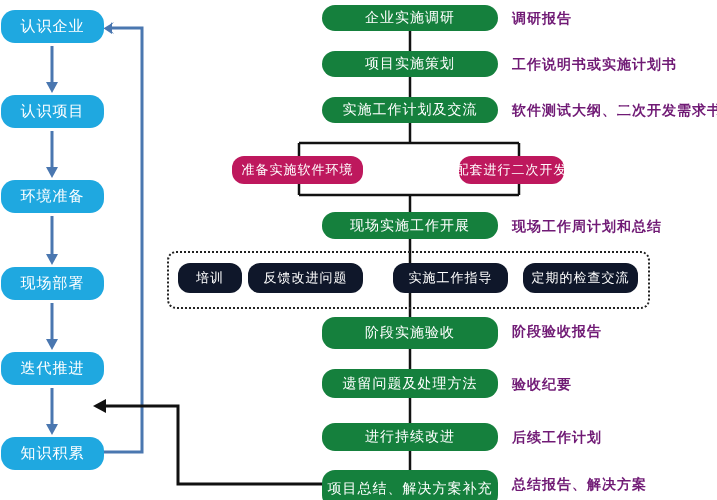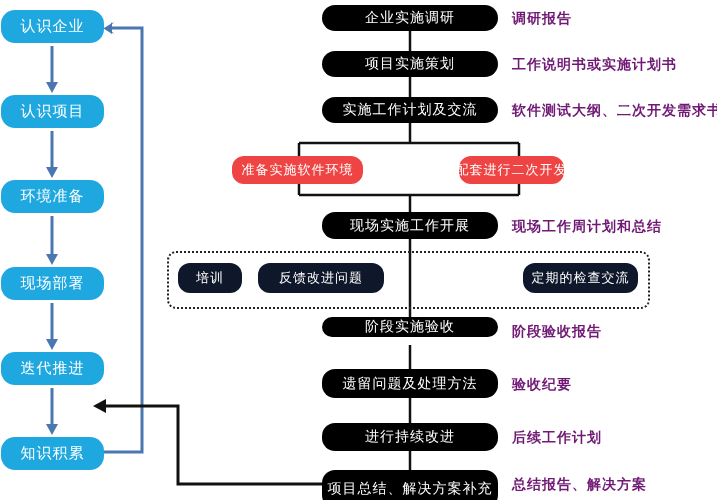--- a/index.html
+++ b/index.html
@@ -2,22 +2,22 @@
 <html><head>
 <meta charset="utf-8">
 <style>
   html,body{margin:0;padding:0;background:#fff;}
   body{font-family:"DejaVu Sans","Liberation Sans",sans-serif;}
   #canvas{position:relative;width:717px;height:500px;background:#ffffff;overflow:hidden;}
   #connectors{position:absolute;left:0;top:0;width:717px;height:500px;z-index:1;}
   .box{position:absolute;display:flex;align-items:center;justify-content:center;
        color:#ffffff;font-weight:normal;letter-spacing:1px;white-space:nowrap;z-index:3;}
   .stage-box{background:#1FA8E0;border-radius:14px;font-size:15px;width:103px;height:33px;left:1px;}
-  .flow-box{background:#000000;border-radius:13px;font-size:14px;width:176px;height:27px;left:322px;}
-  .dark-box{background:#ef4444;border-radius:12px;font-size:13px;height:28px;}
+  .flow-box{background:#15803d;border-radius:13px;font-size:14px;width:176px;height:27px;left:322px;}
+  .dark-box{background:#be185d;border-radius:12px;font-size:13px;height:28px;}
   .support-box{background:#0f172a;border-radius:12px;font-size:13px;height:30px;top:263px;}
   .output{position:absolute;left:512px;color:#701a75;font-weight:bold;font-size:14px;
           letter-spacing:1px;white-space:nowrap;line-height:20px;z-index:3;}
   .dotted-group{position:absolute;left:167px;top:251px;width:479px;height:54px;
                 border:2px dotted #222;border-radius:9px;background:transparent;z-index:2;}
 </style>
 </head>
 <body>
 
 <div id="canvas">
@@ -69,31 +69,32 @@
   <div class="box stage-box" style="top:95px">认识项目</div>
   <div class="box stage-box" style="top:180px">环境准备</div>
   <div class="box stage-box" style="top:267px">现场部署</div>
   <div class="box stage-box" style="top:352px">迭代推进</div>
   <div class="box stage-box" style="top:437px">知识积累</div>
 
   <div class="box flow-box" style="top:5px;height:26px">企业实施调研</div>
   <div class="box flow-box" style="top:51px;height:26px">项目实施策划</div>
   <div class="box flow-box" style="top:97px;height:26px">实施工作计划及交流</div>
   <div class="box flow-box" style="top:212px">现场实施工作开展</div>
-  <div class="box flow-box" style="top:317px;height:20px">阶段实施验收</div>
+  <div class="box flow-box" style="top:317px;height:32px">阶段实施验收</div>
   <div class="box flow-box" style="top:369px;height:29px">遗留问题及处理方法</div>
   <div class="box flow-box" style="top:423px;height:28px">进行持续改进</div>
   <div class="box flow-box" style="top:470px;height:38px">项目总结、解决方案补充</div>
 
   <div class="box dark-box" style="left:232px;top:156px;width:131px">准备实施软件环境</div>
   <div class="box dark-box" style="left:459px;top:156px;width:105px">配套进行二次开发</div>
 
   <div class="dotted-group"></div>
   <div class="box support-box" style="left:178px;width:64px">培训</div>
-  <div class="box support-box" style="left:258px;width:126px">反馈改进问题</div>
+  <div class="box support-box" style="left:248px;width:115px">反馈改进问题</div>
+  <div class="box support-box" style="left:393px;width:115px">实施工作指导</div>
   <div class="box support-box" style="left:523px;width:115px">定期的检查交流</div>
 
   <div class="output" style="top:8px">调研报告</div>
   <div class="output" style="top:54px">工作说明书或实施计划书</div>
   <div class="output" style="top:100px">软件测试大纲、二次开发需求书</div>
   <div class="output" style="top:216px">现场工作周计划和总结</div>
   <div class="output" style="top:321px">阶段验收报告</div>
   <div class="output" style="top:374px">验收纪要</div>
   <div class="output" style="top:427px">后续工作计划</div>
   <div class="output" style="top:474px">总结报告、解决方案</div>

